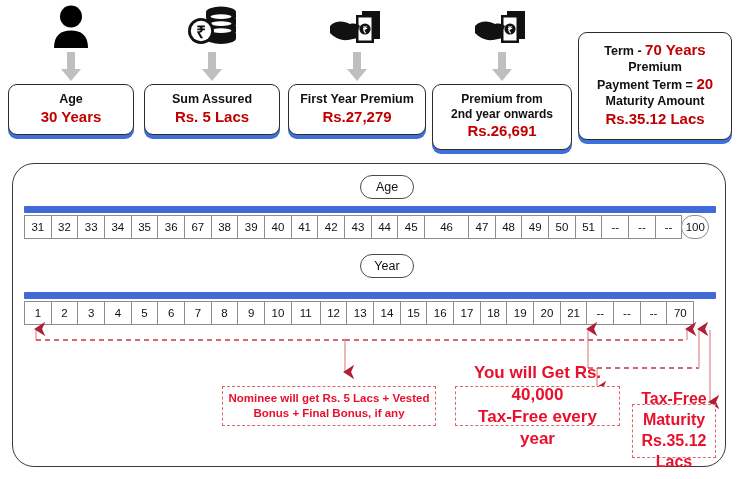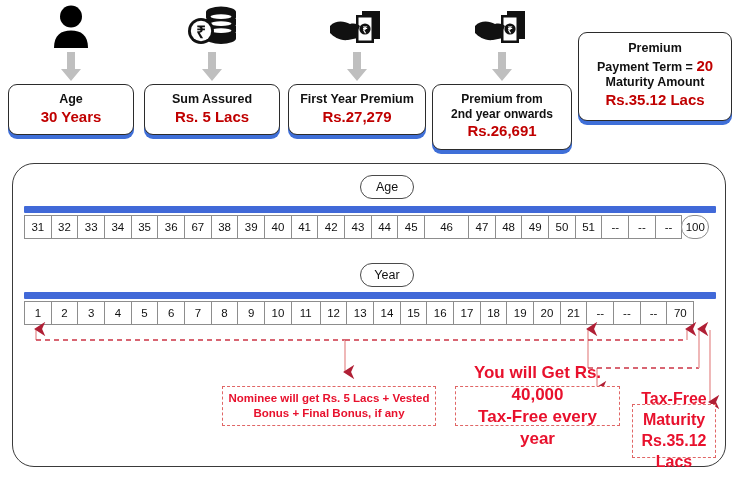--- a/index.html
+++ b/index.html
@@ -208,20 +208,21 @@
       </div>
       <div class="info-box">
         <div class="lbl-sm">Premium from</div>
         <div class="lbl-sm">2nd year onwards</div>
         <div class="val">Rs.26,691</div>
       </div>
     </div>
 
     <div class="summary-col" style="left:578px;width:154px;">
       <div class="info-box tall">
+        <div class="mixline"><span>Term  - </span><span class="val-inline" style="font-size:15px;">70 Years</span></div>
         <div class="mixline">Premium</div>
         <div class="mixline"><span>Payment Term = </span><span class="val-inline" style="font-size:15px;">20</span></div>
         <div class="mixline">Maturity Amount</div>
         <div class="val">Rs.35.12 Lacs</div>
       </div>
     </div>
   </div>
 
   <div class="panel">
 
@@ -250,21 +251,21 @@
         <div class="cell" style="width: 27.68px;">48</div>
         <div class="cell" style="width: 27.68px;">49</div>
         <div class="cell" style="width: 27.68px;">50</div>
         <div class="cell" style="width: 27.68px;">51</div>
         <div class="cell" style="width: 27.68px;">--</div>
         <div class="cell" style="width: 27.68px;">--</div>
         <div class="cell" style="width: 27.68px;">--</div>
         <div class="cell" style="width: 27.68px; border-radius: 12px;">100</div>
       </div>
 
-    <div class="pill" style="left:347px;top:99px;">
+    <div class="pill" style="left:347px;top:90px;">
       <span>Year</span>
     </div>
     <div class="blue-bar" style="left:11px;top:128px;width:692px;"></div>
     <div class="num-row" id="year-row" style="left:11px;top:137px;">
         <div class="cell" style="width: 27.68px;">1</div>
         <div class="cell" style="width: 27.68px;">2</div>
         <div class="cell" style="width: 27.68px;">3</div>
         <div class="cell" style="width: 27.68px;">4</div>
         <div class="cell" style="width: 27.68px;">5</div>
         <div class="cell" style="width: 27.68px;">6</div>

